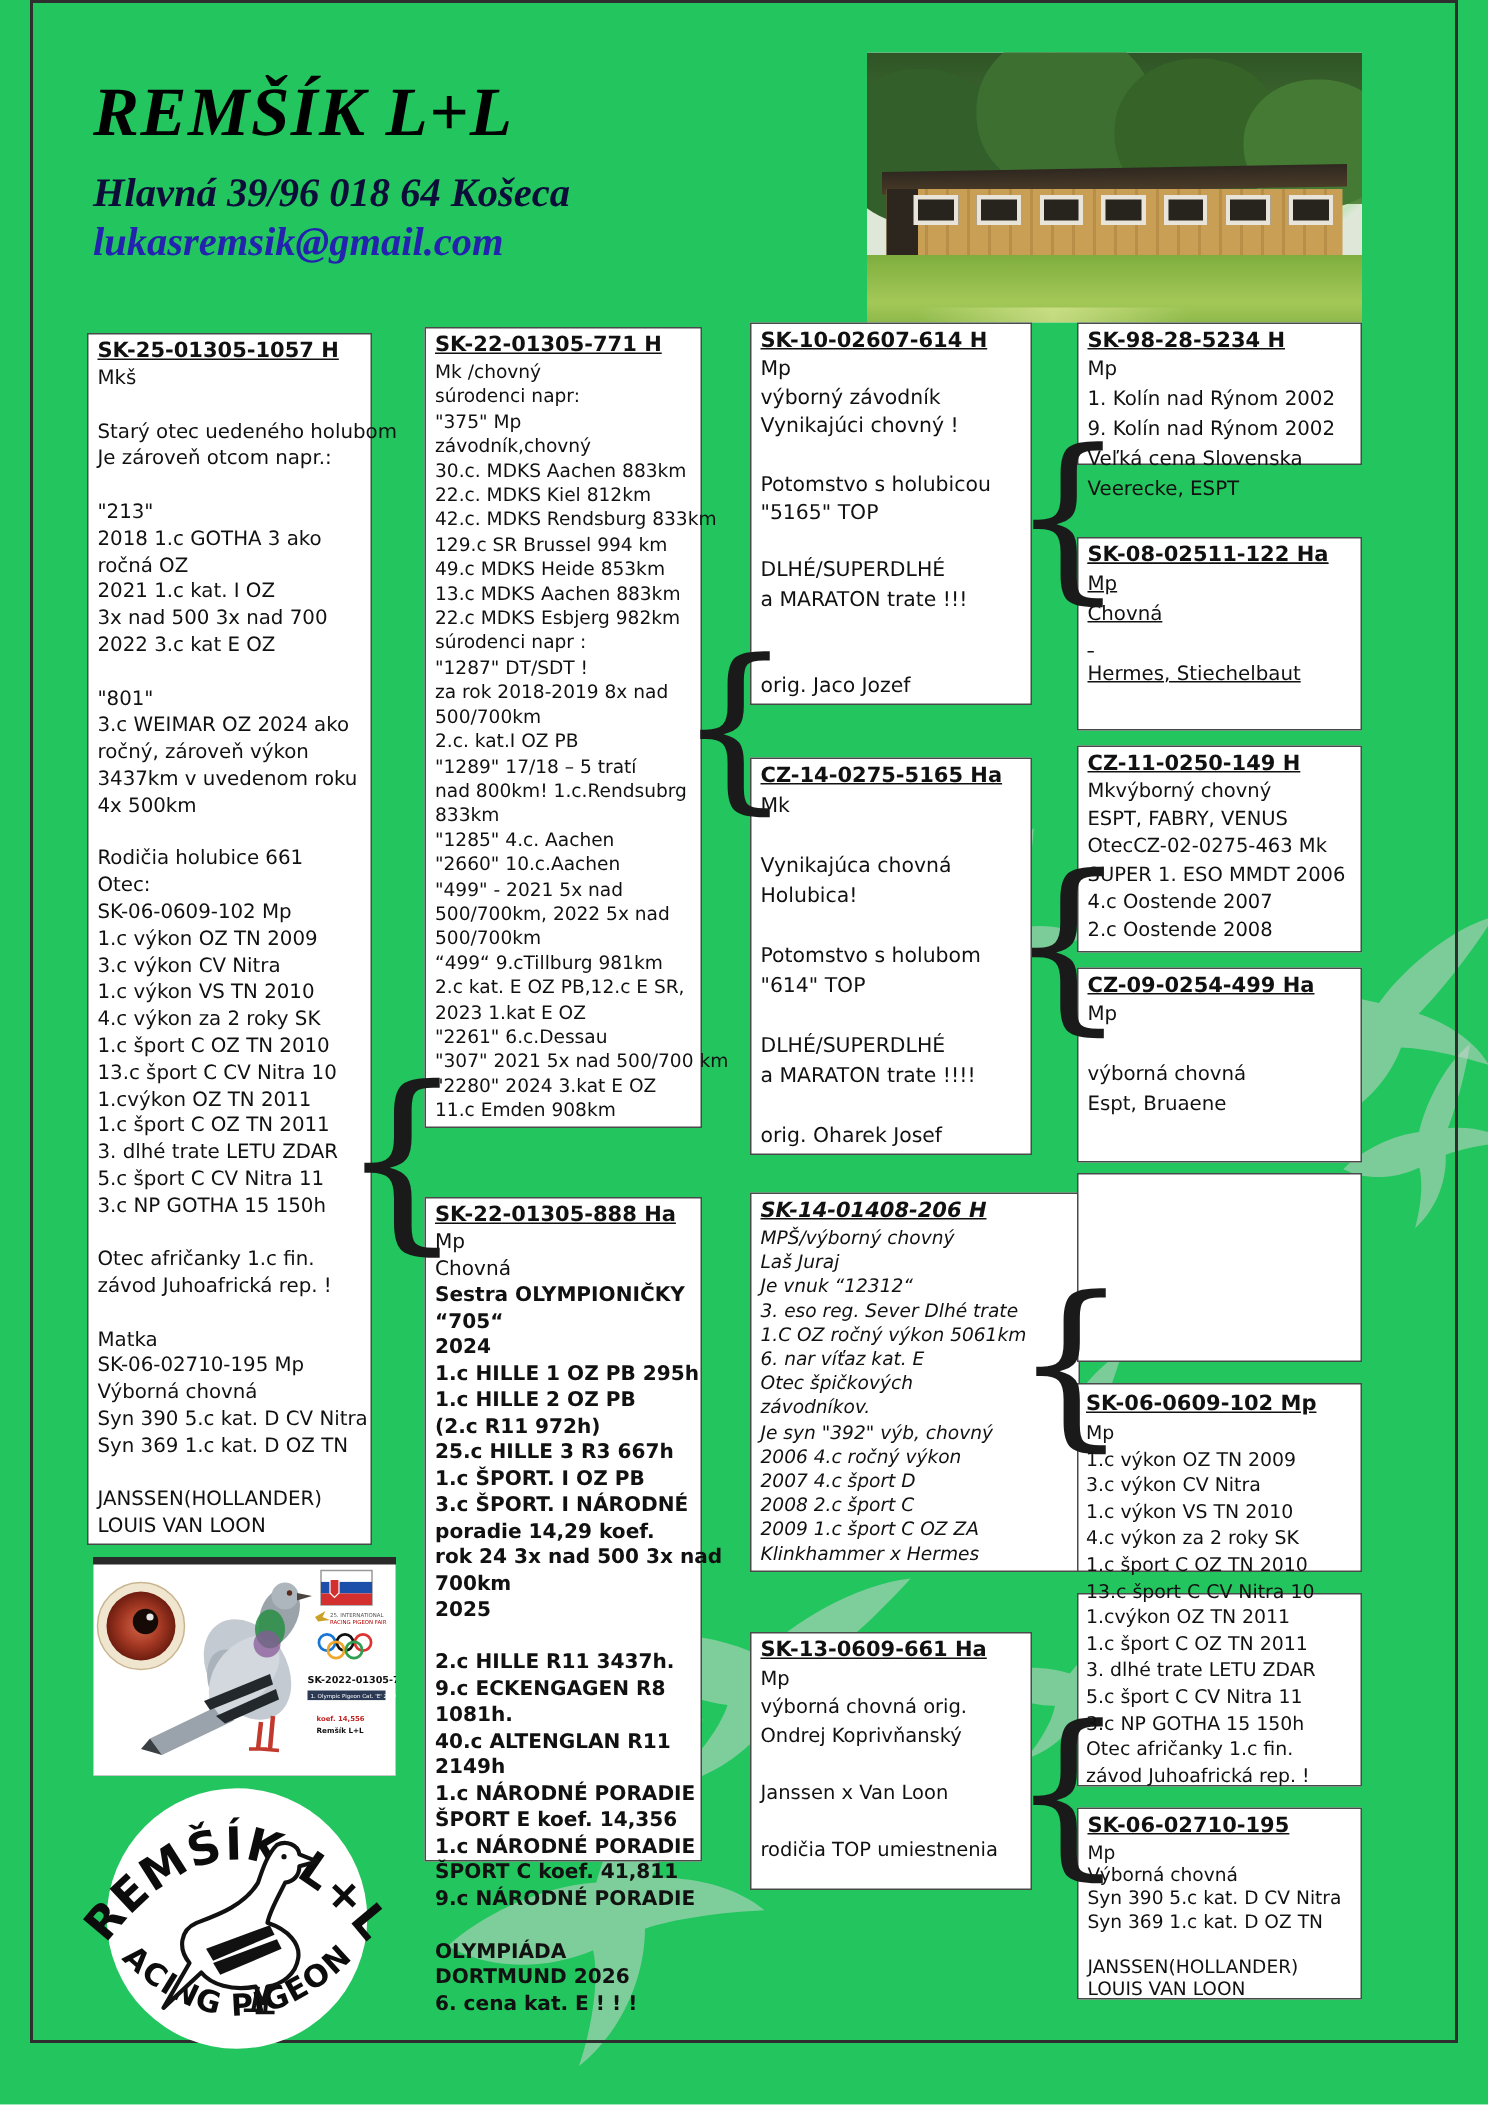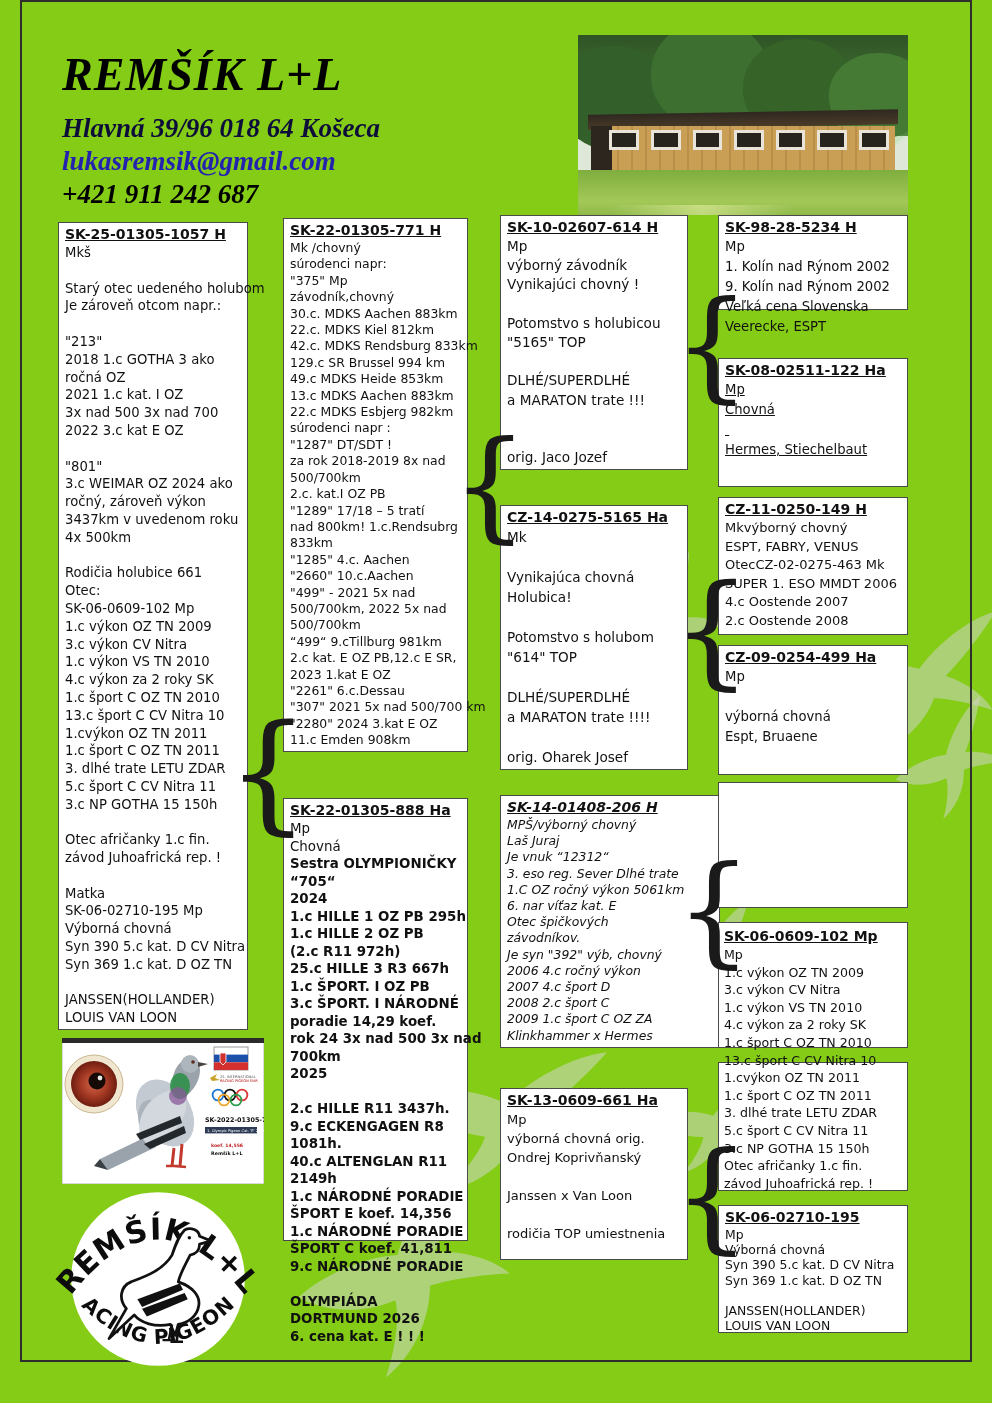--- a/index.html
+++ b/index.html
@@ -1,16 +1,16 @@
 <!DOCTYPE html>
 <html><head>
 <meta charset="utf-8">
 <style>
   html,body{margin:0;padding:0;background:#fff;}
-  #page{position:relative;width:992px;height:1403px;background:#84cc16;overflow:hidden;
+  #page{position:relative;width:992px;height:1403px;background:#22c55e;overflow:hidden;
         font-family:"DejaVu Sans",sans-serif;color:#111;}
   .frame{position:absolute;left:20px;top:0;width:948px;height:1358px;border:2px solid #2e2e2e;z-index:1;}
   
   .owner{position:absolute;left:62px;top:48px;z-index:2;font-family:"Liberation Serif",serif;font-style:italic;font-weight:bold;}
   .owner .t{font-size:46px;letter-spacing:1px;color:#000;margin-bottom:12px;}
   .owner .a{font-size:27px;color:#0d0d3a;margin-bottom:2px;}
   .owner .e{font-size:27px;color:#2323b0;margin-bottom:2px;}
   .owner .p{font-size:27px;color:#000;}
   
   .photo{position:absolute;left:578px;top:35px;width:330px;height:180px;overflow:hidden;z-index:2;background:linear-gradient(180deg,#cfe3ea 0%,#e9f2ec 30%,#dfe8d8 55%);}
@@ -89,21 +89,20 @@
       <use href="#bird" fill="#d4d4d4"></use>
     </svg>
   <svg class="wm" style="left:885px;top:700px;transform:rotate(-15deg)" width="120" height="120" viewBox="0 0 100 100">
       <use href="#bird" fill="#d4d4d4"></use>
     </svg>
 
   <div class="owner">
     <div class="t">REMŠÍK L+L</div>
     <div class="a">Hlavná 39/96 018 64 Košeca</div>
     <div class="e">lukasremsik@gmail.com</div>
-    <div class="p">+421 911 242 687</div>
   </div>
 
   <div class="photo">
     <div class="rainbow"></div>
     <div class="trees"></div>
     <div class="blob" style="left:-6%;top:6%;width:34%;height:58%;background:#33602a;"></div>
     <div class="blob" style="left:22%;top:-8%;width:36%;height:60%;background:#3d7030;"></div>
     <div class="blob" style="left:50%;top:2%;width:34%;height:56%;background:#356328;"></div>
     <div class="blob" style="left:76%;top:10%;width:30%;height:48%;background:#447a33;"></div>
     <div class="loft">

